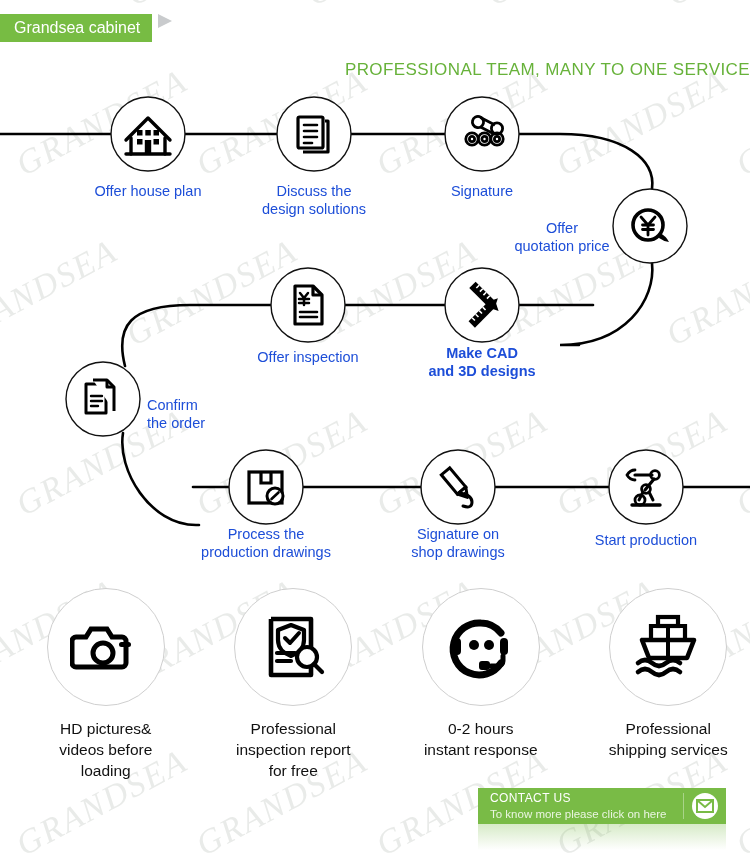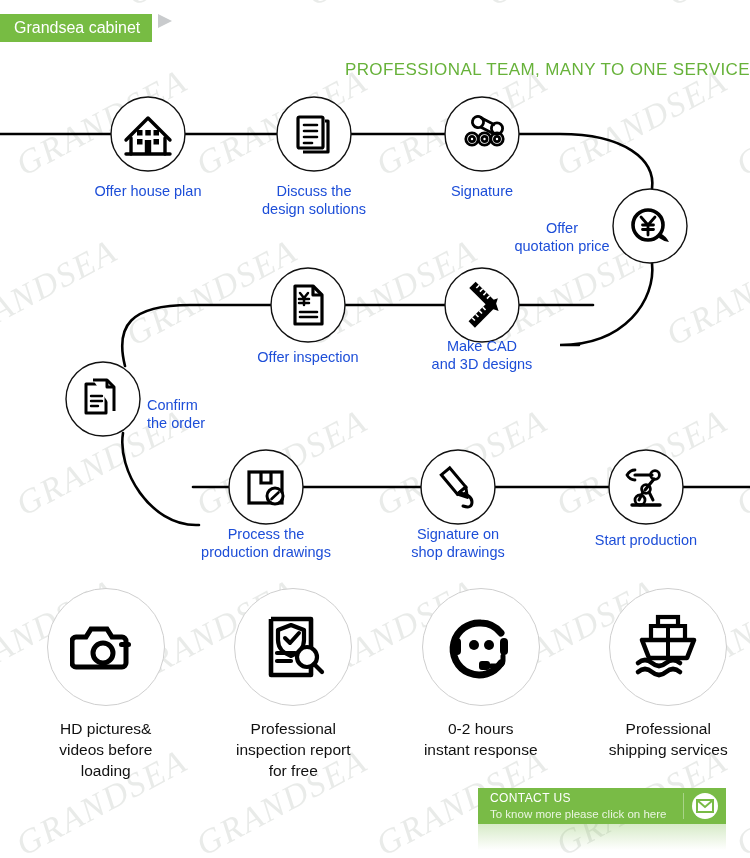--- a/index.html
+++ b/index.html
@@ -263,21 +263,21 @@
   </svg>
 
   <div id="flow-labels">
       <div class="lbl" style="left: 38px; width: 220px; top: 182px;">Offer house plan</div>
       <div class="lbl" style="left: 204px; width: 220px; top: 182px;">Discuss the
 design solutions</div>
       <div class="lbl" style="left: 372px; width: 220px; top: 182px;">Signature</div>
       <div class="lbl" style="left: 452px; width: 220px; top: 219px;">Offer
 quotation price</div>
       <div class="lbl" style="left: 198px; width: 220px; top: 348px;">Offer inspection</div>
-      <div class="lbl" style="left: 372px; width: 220px; top: 337px;">Make CAD
+      <div class="lbl" style="left: 372px; width: 220px; top: 344px; font-weight: bold;">Make CAD
 and 3D designs</div>
       <div class="lbl lbl-left" style="left: 147px; top: 396px;">Confirm
 the order</div>
       <div class="lbl" style="left: 156px; width: 220px; top: 525px;">Process the
 production drawings</div>
       <div class="lbl" style="left: 348px; width: 220px; top: 525px;">Signature on
 shop drawings</div>
       <div class="lbl" style="left: 536px; width: 220px; top: 531px;">Start production</div>
     </div>
 

